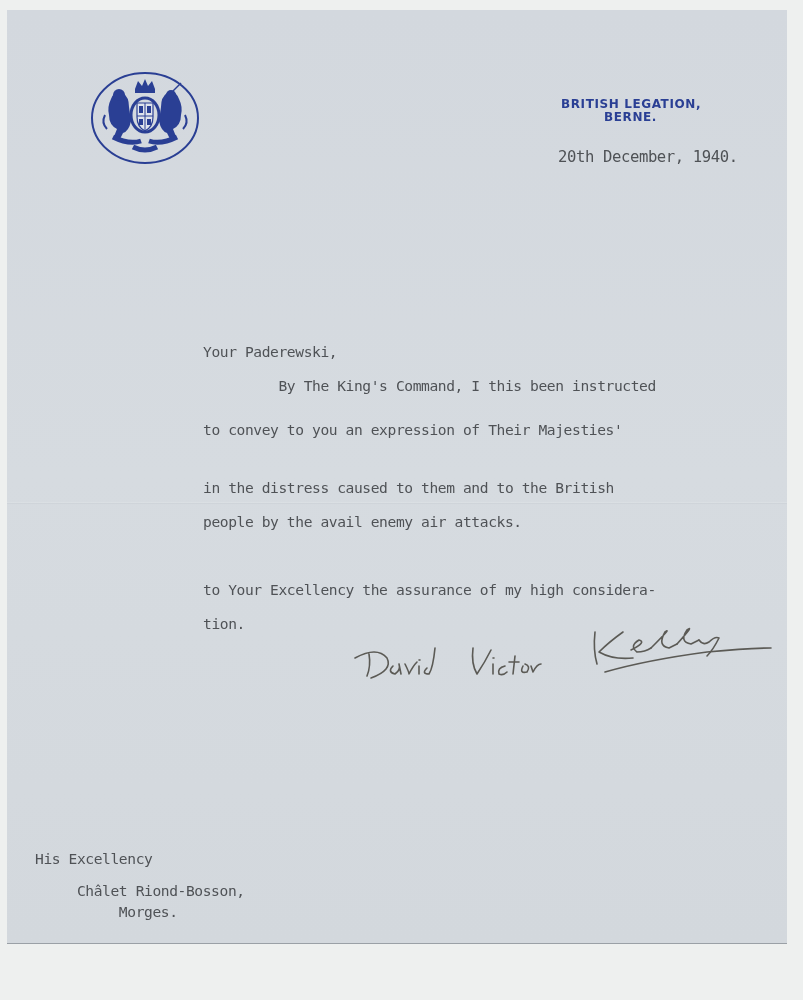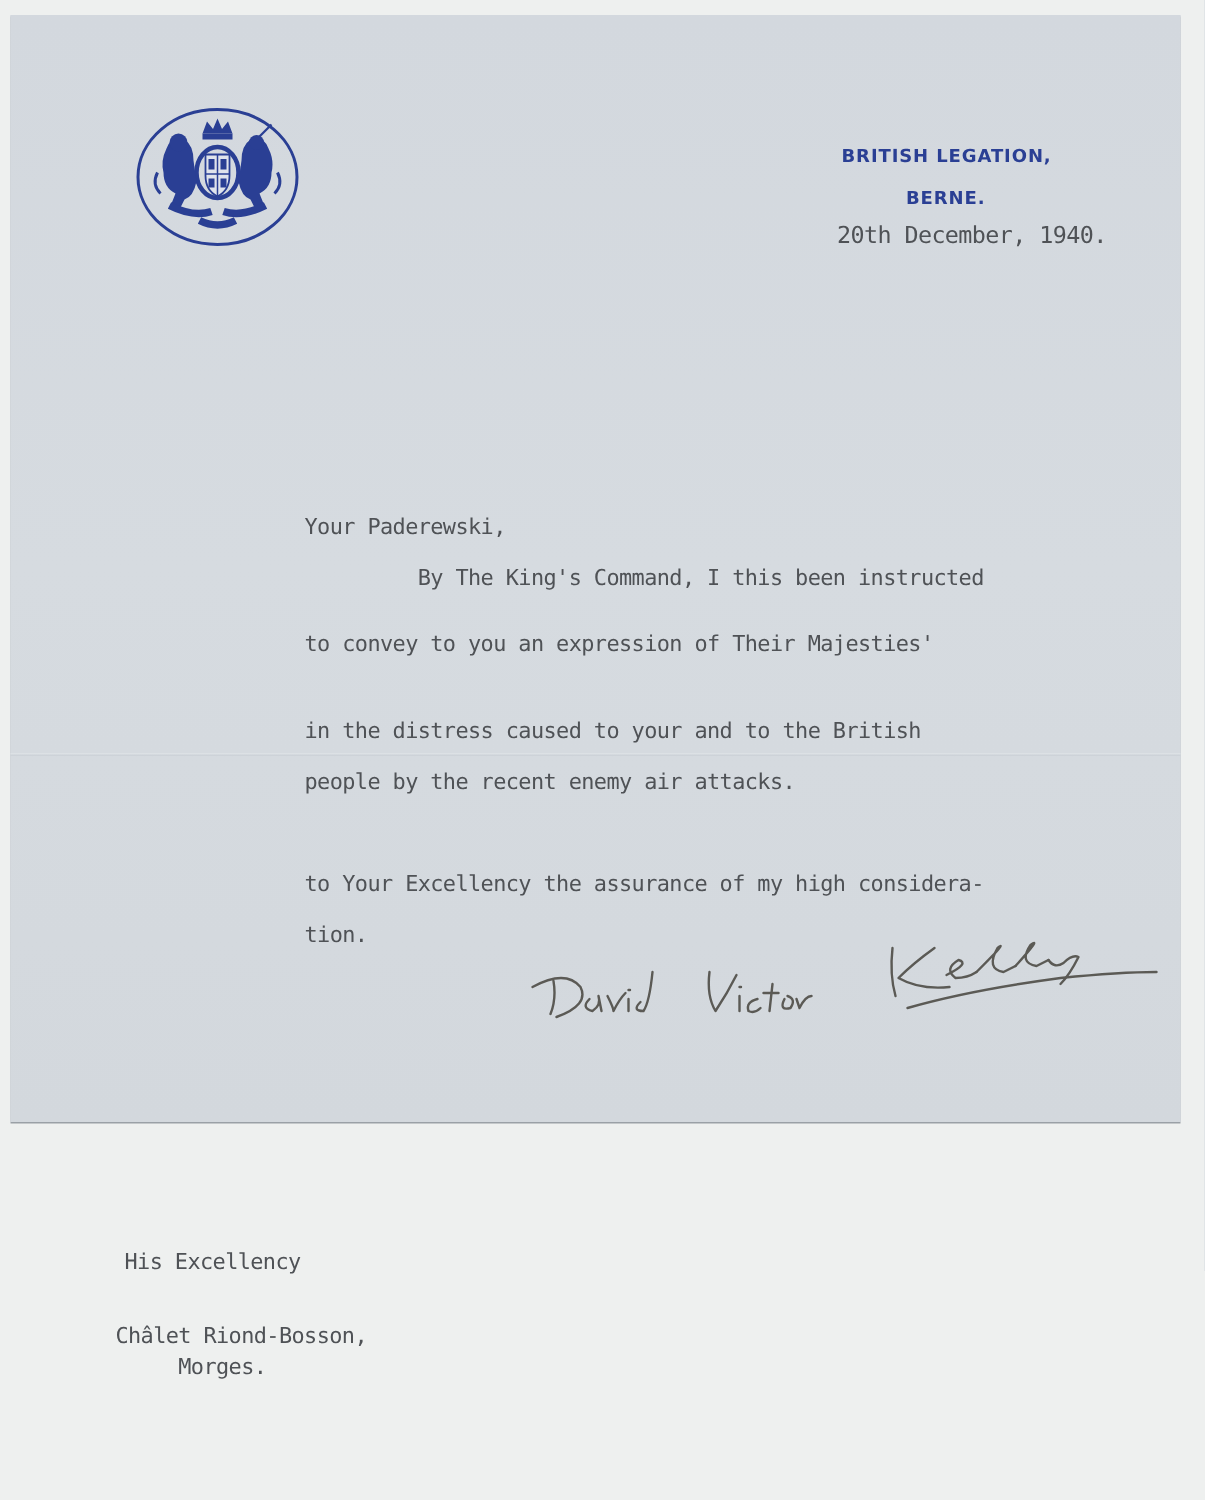--- a/index.html
+++ b/index.html
@@ -5,21 +5,21 @@
     html, body { margin: 0; padding: 0; }
     body {
       width: 803px; height: 1000px;
       background: #eef0ef;
       position: relative;
       overflow: hidden;
     }
     .paper {
       position: absolute;
       left: 7px; top: 10px;
-      width: 780px; height: 738px;
+      width: 780px; height: 933px;
       background: #d5dadf;
       background-image: linear-gradient(180deg, #d3d8de 0%, #d6dbe0 50%, #d3d8dd 100%);
       box-shadow: 0 1px 0 #9aa0a6;
     }
     .fold {
       position: absolute;
       left: 0; width: 100%;
       top: 492px; height: 2px;
       background: linear-gradient(180deg, #e3e7ea 0%, #c6ccd2 100%);
       opacity: 0.8;
@@ -31,21 +31,21 @@
     }
     .letterhead {
       position: absolute;
       color: #2a3f94;
       font-family: "DejaVu Sans", sans-serif;
       font-weight: bold;
       font-size: 12px;
       letter-spacing: 0.6px;
     }
     .lh-org { left: 554px; top: 87px; }
-    .lh-city { left: 597px; top: 115px; }
+    .lh-city { left: 597px; top: 100px; }
     .typed {
       position: absolute;
       font-family: "DejaVu Sans Mono", monospace;
       font-size: 14.6px;
       color: #4f5256;
       white-space: pre;
       letter-spacing: -0.4px;
     }
     .date { left: 551px; top: 138px; font-size: 15.6px; }
     .body-line { left: 196px; }
@@ -93,22 +93,22 @@
 
   <div class="letterhead lh-org">BRITISH LEGATION,</div>
   <div class="letterhead lh-city">BERNE.</div>
 
   <div class="typed date">20th December, 1940.</div>
 
   <div class="typed body-line" style="top:333px;">Your Paderewski,</div>
 
   <div class="typed body-line" style="top:367px;">         By The King's Command, I this been instructed</div>
   <div class="typed body-line" style="top:411px;">to convey to you an expression of Their Majesties'</div>
-  <div class="typed body-line" style="top:469px;">in the distress caused to your and to the British</div>
-  <div class="typed body-line" style="top:503px;">people by the recent enemy air attacks.</div>
+  <div class="typed body-line" style="top:469px;">in the distress caused to them and to the British</div>
+  <div class="typed body-line" style="top:503px;">people by the avail enemy air attacks.</div>
   <div class="typed body-line" style="top:571px;">to Your Excellency the assurance of my high considera-</div>
   <div class="typed body-line" style="top:605px;">tion.</div>
 
   <svg class="signature" viewBox="0 0 430 70" fill="none" stroke="#5b5a55" stroke-width="1.6" stroke-linecap="round" stroke-linejoin="round">
     <title>David Victor Kelly</title>
 
     <path d="M8 38 Q30 26 40 38 Q46 50 24 58 M22 34 Q24 46 20 56"></path>
 
     <path d="M46 46 Q40 52 48 54 Q54 50 52 44 L54 54"></path>
     <path d="M58 44 Q62 52 62 54 Q66 46 70 42"></path>
@@ -126,16 +126,16 @@
     <path d="M248 12 Q246 30 250 44 M276 12 Q262 22 252 32 Q266 40 286 38"></path>
 
     <path d="M284 30 Q300 22 292 20 Q282 26 290 32 Q298 32 304 28"></path>
     <path d="M304 28 Q326 6 318 12 Q310 26 322 28 Q326 26 330 24"></path>
     <path d="M330 24 Q348 4 340 10 Q332 22 344 24 Q348 22 352 20"></path>
     <path d="M352 20 Q356 26 362 22 Q368 16 372 18 Q366 30 360 36"></path>
 
     <path d="M258 52 Q300 40 360 32 Q400 28 424 28"></path>
   </svg>
 
-  <div class="typed addr" style="top:823px;margin-left:48px;">His Excellency</div>
+  <div class="typed addr" style="top:840px;">His Excellency</div>
   <div class="typed addr" style="top:872px;">     Châlet Riond-Bosson,</div>
   <div class="typed addr" style="top:893px;">          Morges.</div>
 </div>
 
 </body></html>

